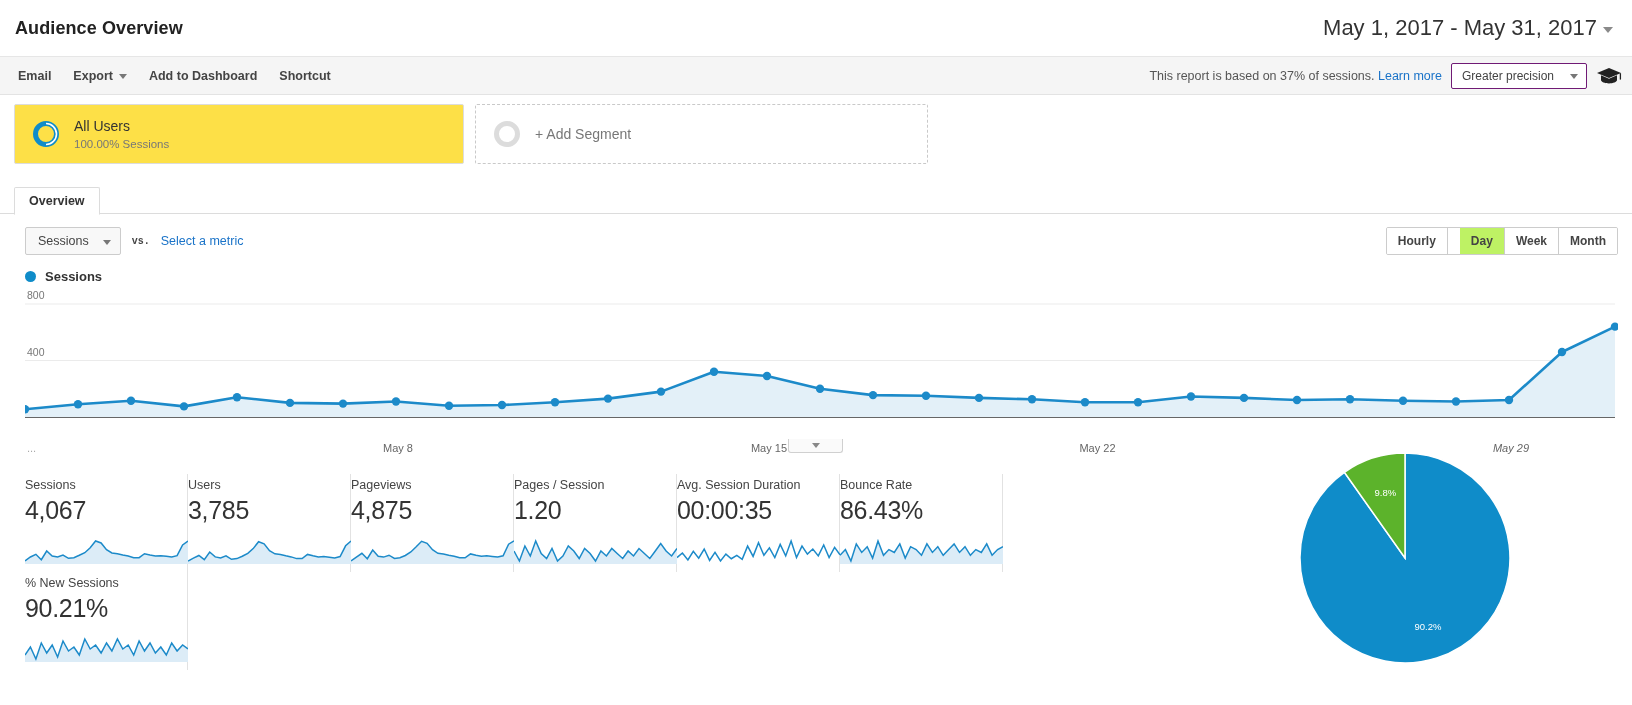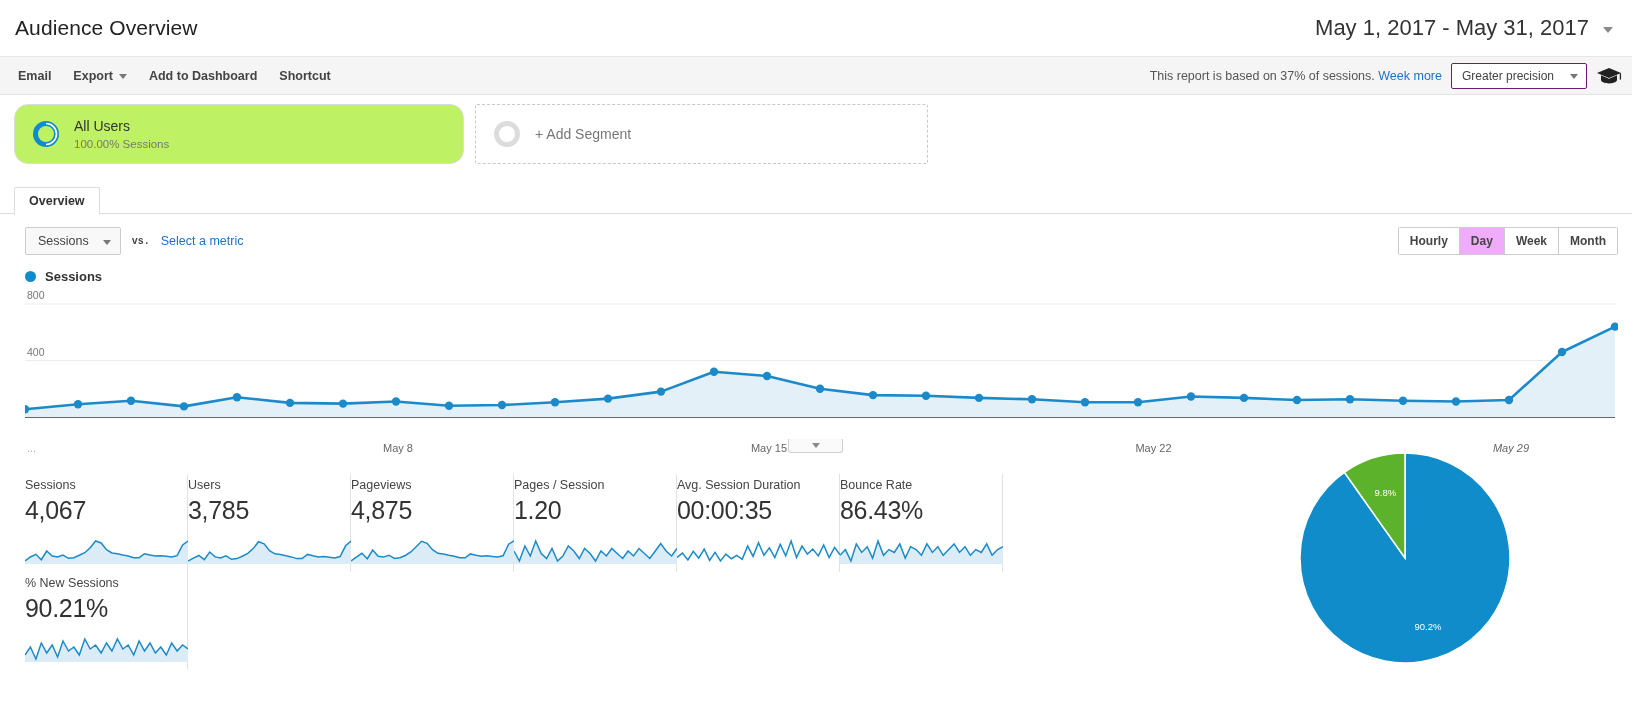--- a/index.html
+++ b/index.html
@@ -13,23 +13,23 @@
   }
   .page { width:1632px; height:705px; background:#fff; position:relative; }
 
   
   .titlebar {
     height:57px; background:#fff; position:relative;
     border-bottom:1px solid #e6e6e6;
     display:flex; align-items:center; justify-content:space-between;
     padding:0 14px 0 15px;
   }
-  .page-title { font-size:21px; font-weight:normal; color:#222; letter-spacing:0.1px; }
+  .page-title { font-size:18px; font-weight:bold; color:#222; letter-spacing:0.1px; }
   .daterange {
-    display:flex; align-items:center; gap:14px;
+    display:flex; align-items:center; gap:6px;
     border:1px solid transparent; border-radius:2px;
     padding:3px 4px 3px 10px; cursor:pointer;
   }
   .daterange-text { font-size:22px; color:#333; font-weight:400; }
   .caret-dark {
     width:0;height:0;border-left:5px solid transparent;border-right:5px solid transparent;
     border-top:6px solid #8a8a8a; margin-top:4px;
   }
 
   
@@ -55,22 +55,22 @@
   .precision-select {
     border:1px solid #701a75; background:#fff; border-radius:2px;
     font-size:12px; color:#444; padding:5px 8px 5px 10px;
     display:flex; align-items:center; gap:16px; cursor:pointer;
   }
   .cap-icon { width:26px; height:20px; display:block; }
 
   
   .segbar { padding:9px 14px 0 14px; display:flex; gap:11px; }
   .segment-card {
-    width:450px; height:60px; border:1px solid #dcdcdc; border-radius:14px;
-    background:#bef264; display:flex; align-items:center; padding:0 16px; gap:13px;
+    width:450px; height:60px; border:1px solid #dcdcdc; border-radius:2px;
+    background:#fde047; display:flex; align-items:center; padding:0 16px; gap:13px;
     cursor:pointer;
   }
   .donut { width:30px; height:30px; flex:none; }
   .seg-name { font-size:14px; color:#333; line-height:1.25; }
   .seg-sub { font-size:11.5px; color:#777; margin-top:2px; }
   .addseg {
     width:453px; height:60px; border:1px dashed #c9c9c9; border-radius:2px;
     background:#fff; display:flex; align-items:center; padding:0 16px; gap:13px;
     cursor:pointer;
   }
@@ -98,21 +98,21 @@
     display:flex; align-items:center; gap:14px; cursor:pointer; min-width:72px;
   }
   .vs-label { font-size:10px; font-weight:bold; color:#444;font-family:Liberation Mono, monospace; }
   .select-metric-link { font-size:12.5px; color:#1a73c8; cursor:pointer; }
   .granularity { display:flex; border:1px solid #ccc; border-radius:2px; overflow:hidden; background:#fff;justify-content:space-between; }
   .gran-btn {
     font-size:12px; font-weight:bold; color:#444; padding:6px 11px;
     border-right:1px solid #ccc; cursor:pointer; background:#fff;
   }
   .gran-btn:last-child { border-right:none; }
-  .gran-btn.active { background:#f0abfc; }
+  .gran-btn.active { background:#bef264;margin-left:12px; }
 
   
   .chart-legend { display:flex; align-items:center; gap:9px; padding:14px 0 0 25px; }
   .legend-dot { width:11px; height:11px; border-radius:50%; background:#0f8cc9; }
   .legend-text { font-size:13px; font-weight:bold; color:#333; }
 
   
   .chartwrap { position:relative; margin:6px 14px 0 25px; height:150px; }
   .chart-svg { display:block; }
   .axis-label { font-size:10.5px; fill:#777; font-family:"Liberation Sans", sans-serif; }
@@ -176,21 +176,21 @@
       <div class="tb-btn">
         <span>Add to Dashboard</span>
       </div>
       <div class="tb-btn">
         <span>Shortcut</span>
       </div>
     </div>
     <div class="tb-right">
       <div class="sampling-note">
         <span>This report is based on 37% of sessions.</span>
-        <a href="#">Week more</a>
+        <a href="#">Learn more</a>
       </div>
       <div class="precision-select">
         <span>Greater precision</span>
         <span class="caret-sm"></span>
       </div>
       <svg class="cap-icon" viewBox="0 0 26 20">
         <path d="M13 2 L25 7 L13 12 L1 7 Z" fill="#222"></path>
         <path d="M5 9.3 L5 14 C5 16 9 17.4 13 17.4 C17 17.4 21 16 21 14 L21 9.3 L13 12.8 Z" fill="#222"></path>
         <path d="M24.4 7.2 L24.4 13.6" stroke="#222" stroke-width="1.3" fill="none"></path>
       </svg>
@@ -284,21 +284,21 @@
         <circle cx="1537.0" cy="62.0" r="4.2" fill="#1c8ac9"></circle>
         <circle cx="1590.0" cy="36.6" r="4.2" fill="#1c8ac9"></circle>
         <line x1="0" x2="1590" y1="127.5" y2="127.5" stroke="#666" stroke-width="1"></line>
       </svg>
   </div>
   <div class="xaxis-row">
     <div id="xticks">
         <div class="xtick" style="left: 2px; transform: none; color: rgb(170, 170, 170);">...</div>
         <div class="xtick" style="left: 373px;">May 8</div>
         <div class="xtick" style="left: 744px;">May 15</div>
-        <div class="xtick" style="left: 1115px; padding-left: 27px;">May 22</div>
+        <div class="xtick" style="left: 1059px; padding-left: 27px;">May 22</div>
         <div class="xtick" style="left: 1486px; font-style: italic;">May 29</div>
       </div>
     <div class="drag-handle">
       <span class="handle-caret"></span>
     </div>
   </div>
 
   <div class="cards" id="cards">
       <div class="card">
         <div class="card-label">Sessions</div>

